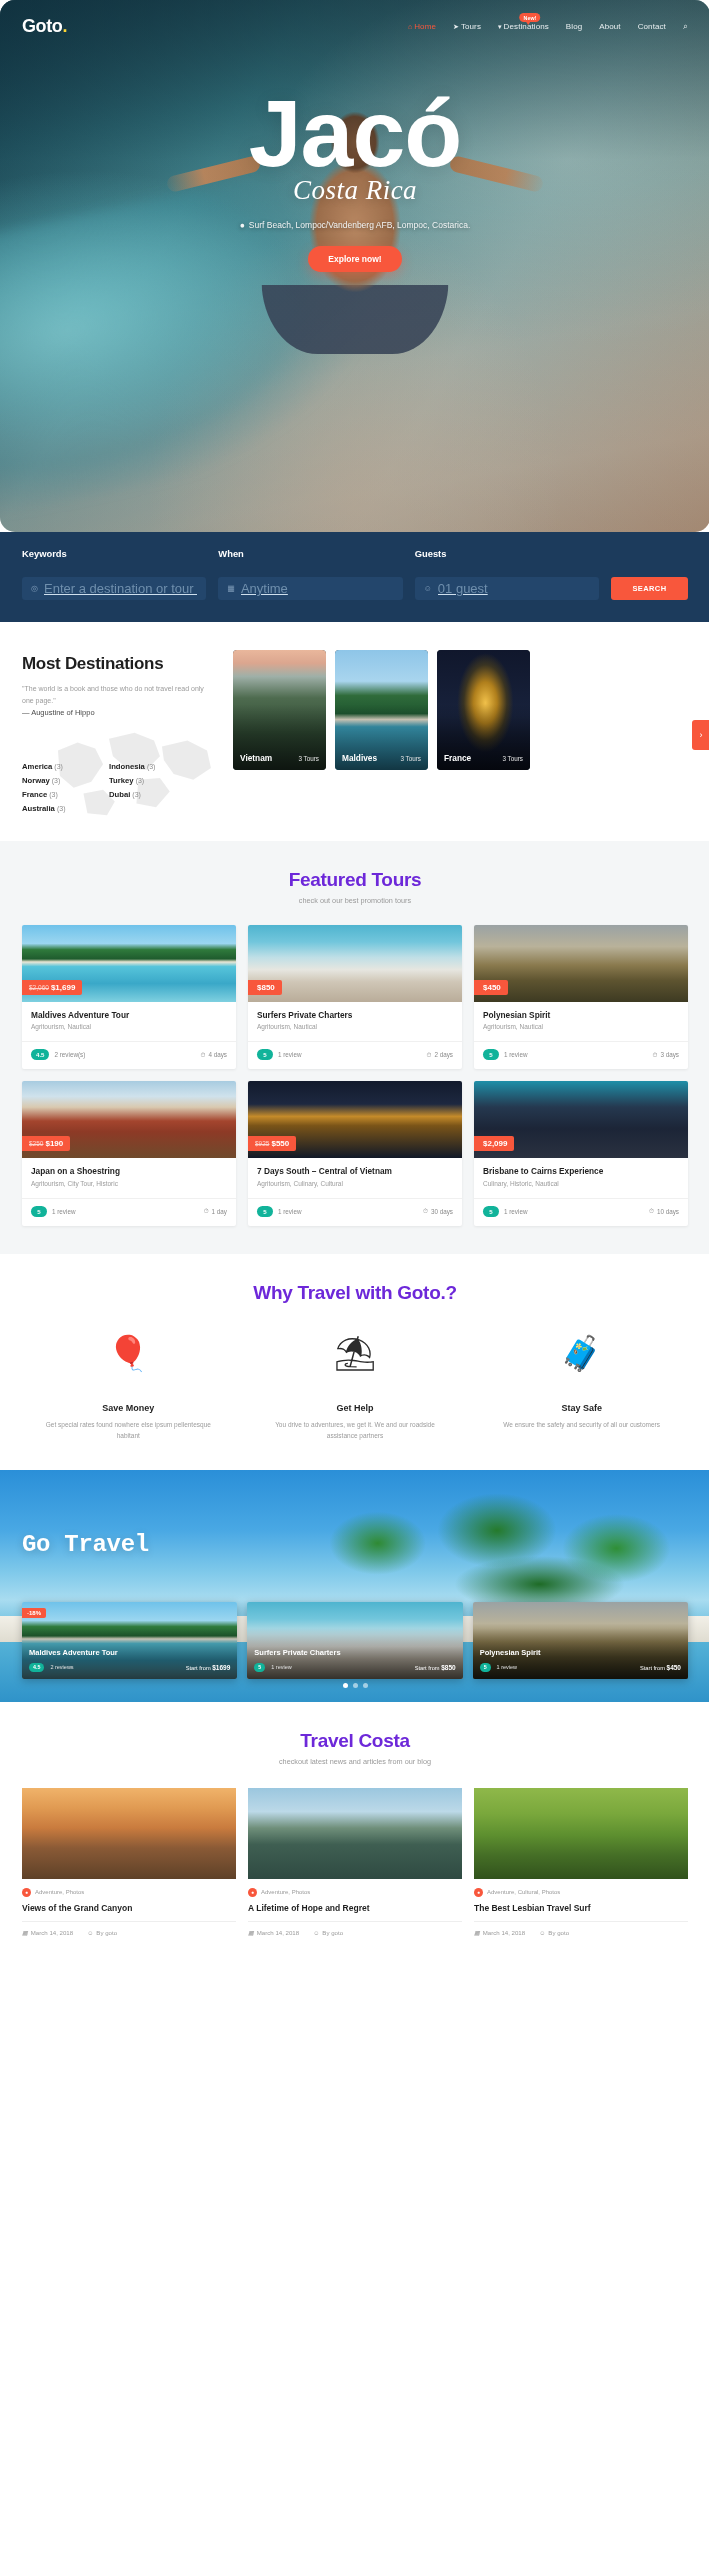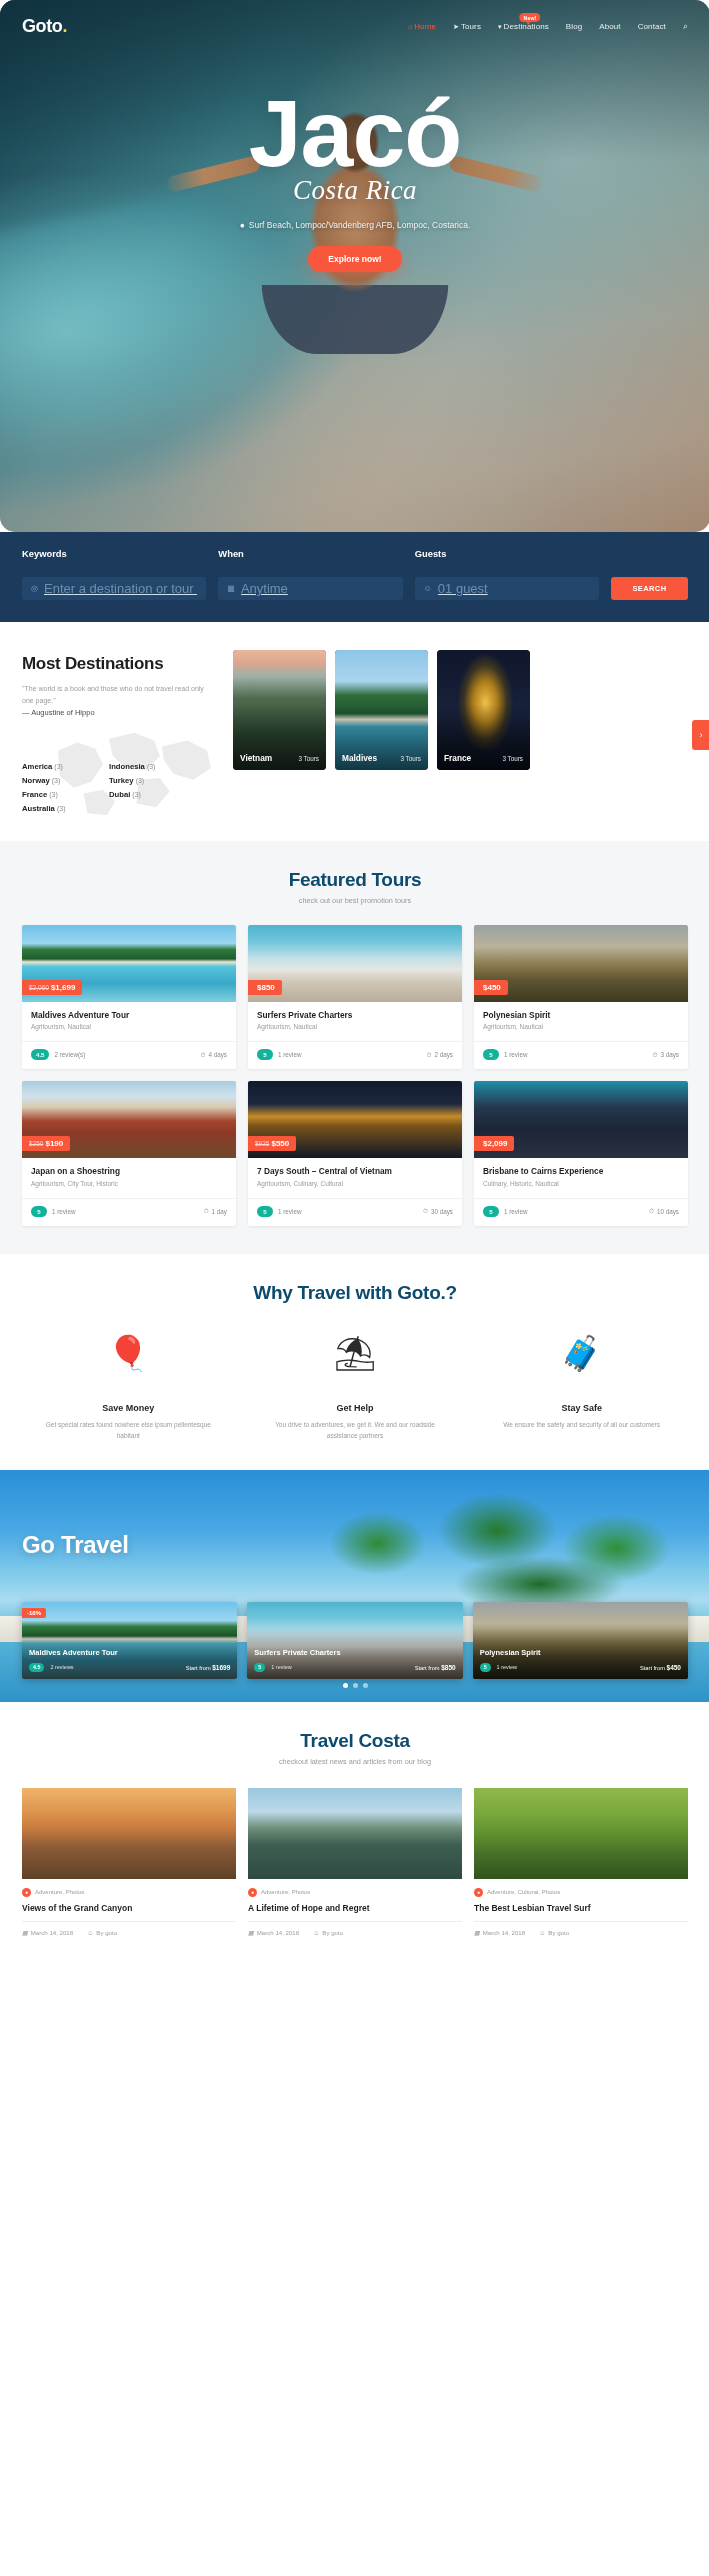--- a/index.html
+++ b/index.html
@@ -124,21 +124,21 @@
   }
   .sb-input input::placeholder { color:#6f8fad; }
   .sb-search {
     background:#f8573c; color:#fff; border:none; cursor:pointer;
     font-size:7.5px; font-weight:700; letter-spacing:0.4px;
     width:77px; height:23px; border-radius:3px;
   }
 
   
   .section { padding: 28px 22px; }
-  .sec-title { font-size:19px; font-weight:700; text-align:center; color:#0c4a6e; letter-spacing:-0.3px; }
+  .sec-title { font-size:19px; font-weight:700; text-align:center; color:#6d28d9; letter-spacing:-0.3px; }
   .sec-sub { font-size:7.3px; color:#9a9a9a; text-align:center; margin-top:5px; }
 
   
   .dest-wrap { display:flex; gap:18px; position:relative; }
   .dest-left { width:193px; position:relative; padding-top:4px; }
   .dest-heading { font-size:17px; font-weight:700; letter-spacing:-0.3px; color:#1e1e1e; }
   .dest-quote { margin-top:9px; font-size:7px; line-height:1.65; color:#9b9b9b; }
   .dest-author { font-size:7.5px; font-weight:400; color:#4a4a4a; margin-top:2px; }
   .dest-map {
     position:absolute; right:-6px; top:71px; width:177px; height:102px;
@@ -223,20 +223,21 @@
       radial-gradient(ellipse 69px 45px at 22% 40%, #2f8a33, transparent 70%),
       radial-gradient(ellipse 85px 53px at 50% 30%, #257a2b, transparent 70%),
       radial-gradient(ellipse 77px 49px at 78% 44%, #2f8f36, transparent 70%),
       radial-gradient(ellipse 118px 39px at 60% 72%, #1e6b26, transparent 72%);
   }
   .summer-sand { position:absolute; left:0; right:0; top:146px; height:26px; background: linear-gradient(180deg,#f2f0e8, #dfdcd0); }
   .summer-head {
     position:relative; z-index:4; padding: 61px 0 0 22px;
     color:#fff; font-size:24px; font-weight:700; line-height:1.18; letter-spacing:-0.3px;
     text-shadow:0 2px 8px rgba(0,0,0,.18);
+    font-family:Liberation Mono, monospace;
   }
   .summer-cards {
     position:absolute; z-index:6; left:22px; right:22px; top:132px;
     display:grid; grid-template-columns: repeat(3,1fr); gap:10px;
   }
   .scard { position:relative; height:77px; border-radius:2px; overflow:hidden; box-shadow:0 2px 8px rgba(0,0,0,.25); }
   .scard .sbg { position:absolute; inset:0; }
   .scard .sshade { position:absolute; inset:0; background:linear-gradient(180deg, transparent 34%, rgba(0,0,0,.72) 100%); }
   .disc-badge {
     position:absolute; left:0; top:6px; background:#f8573c; color:#fff;

